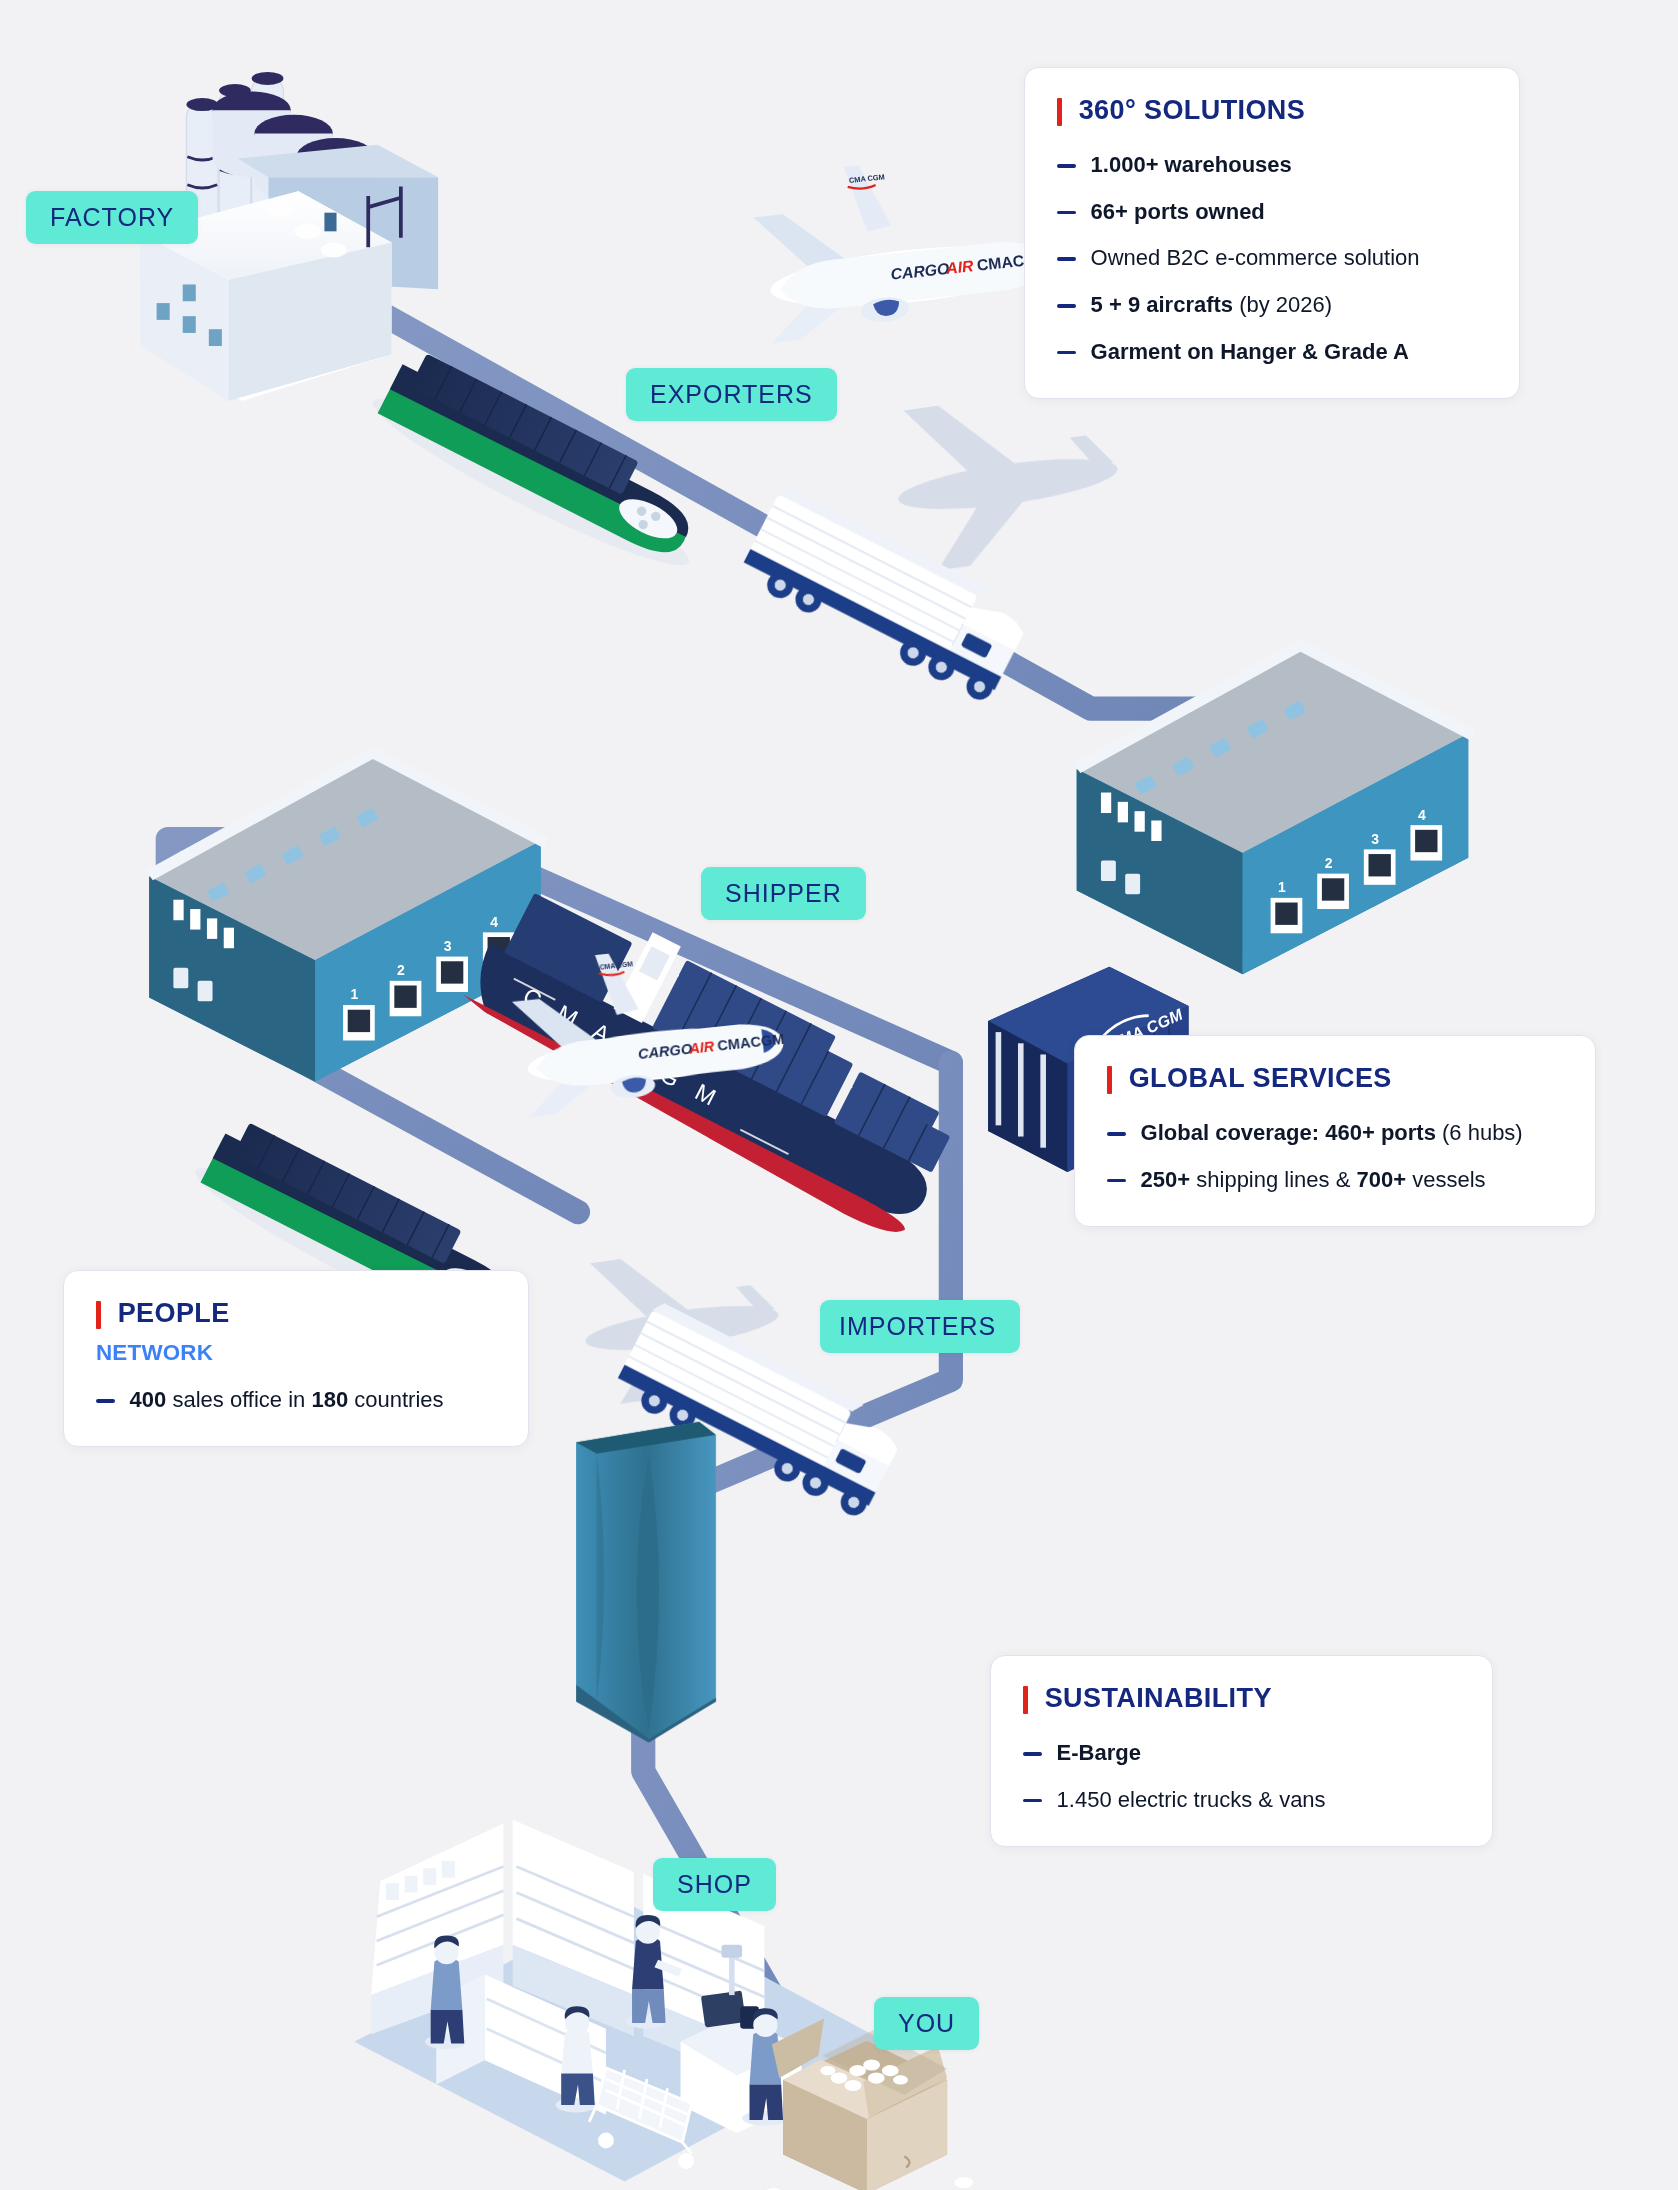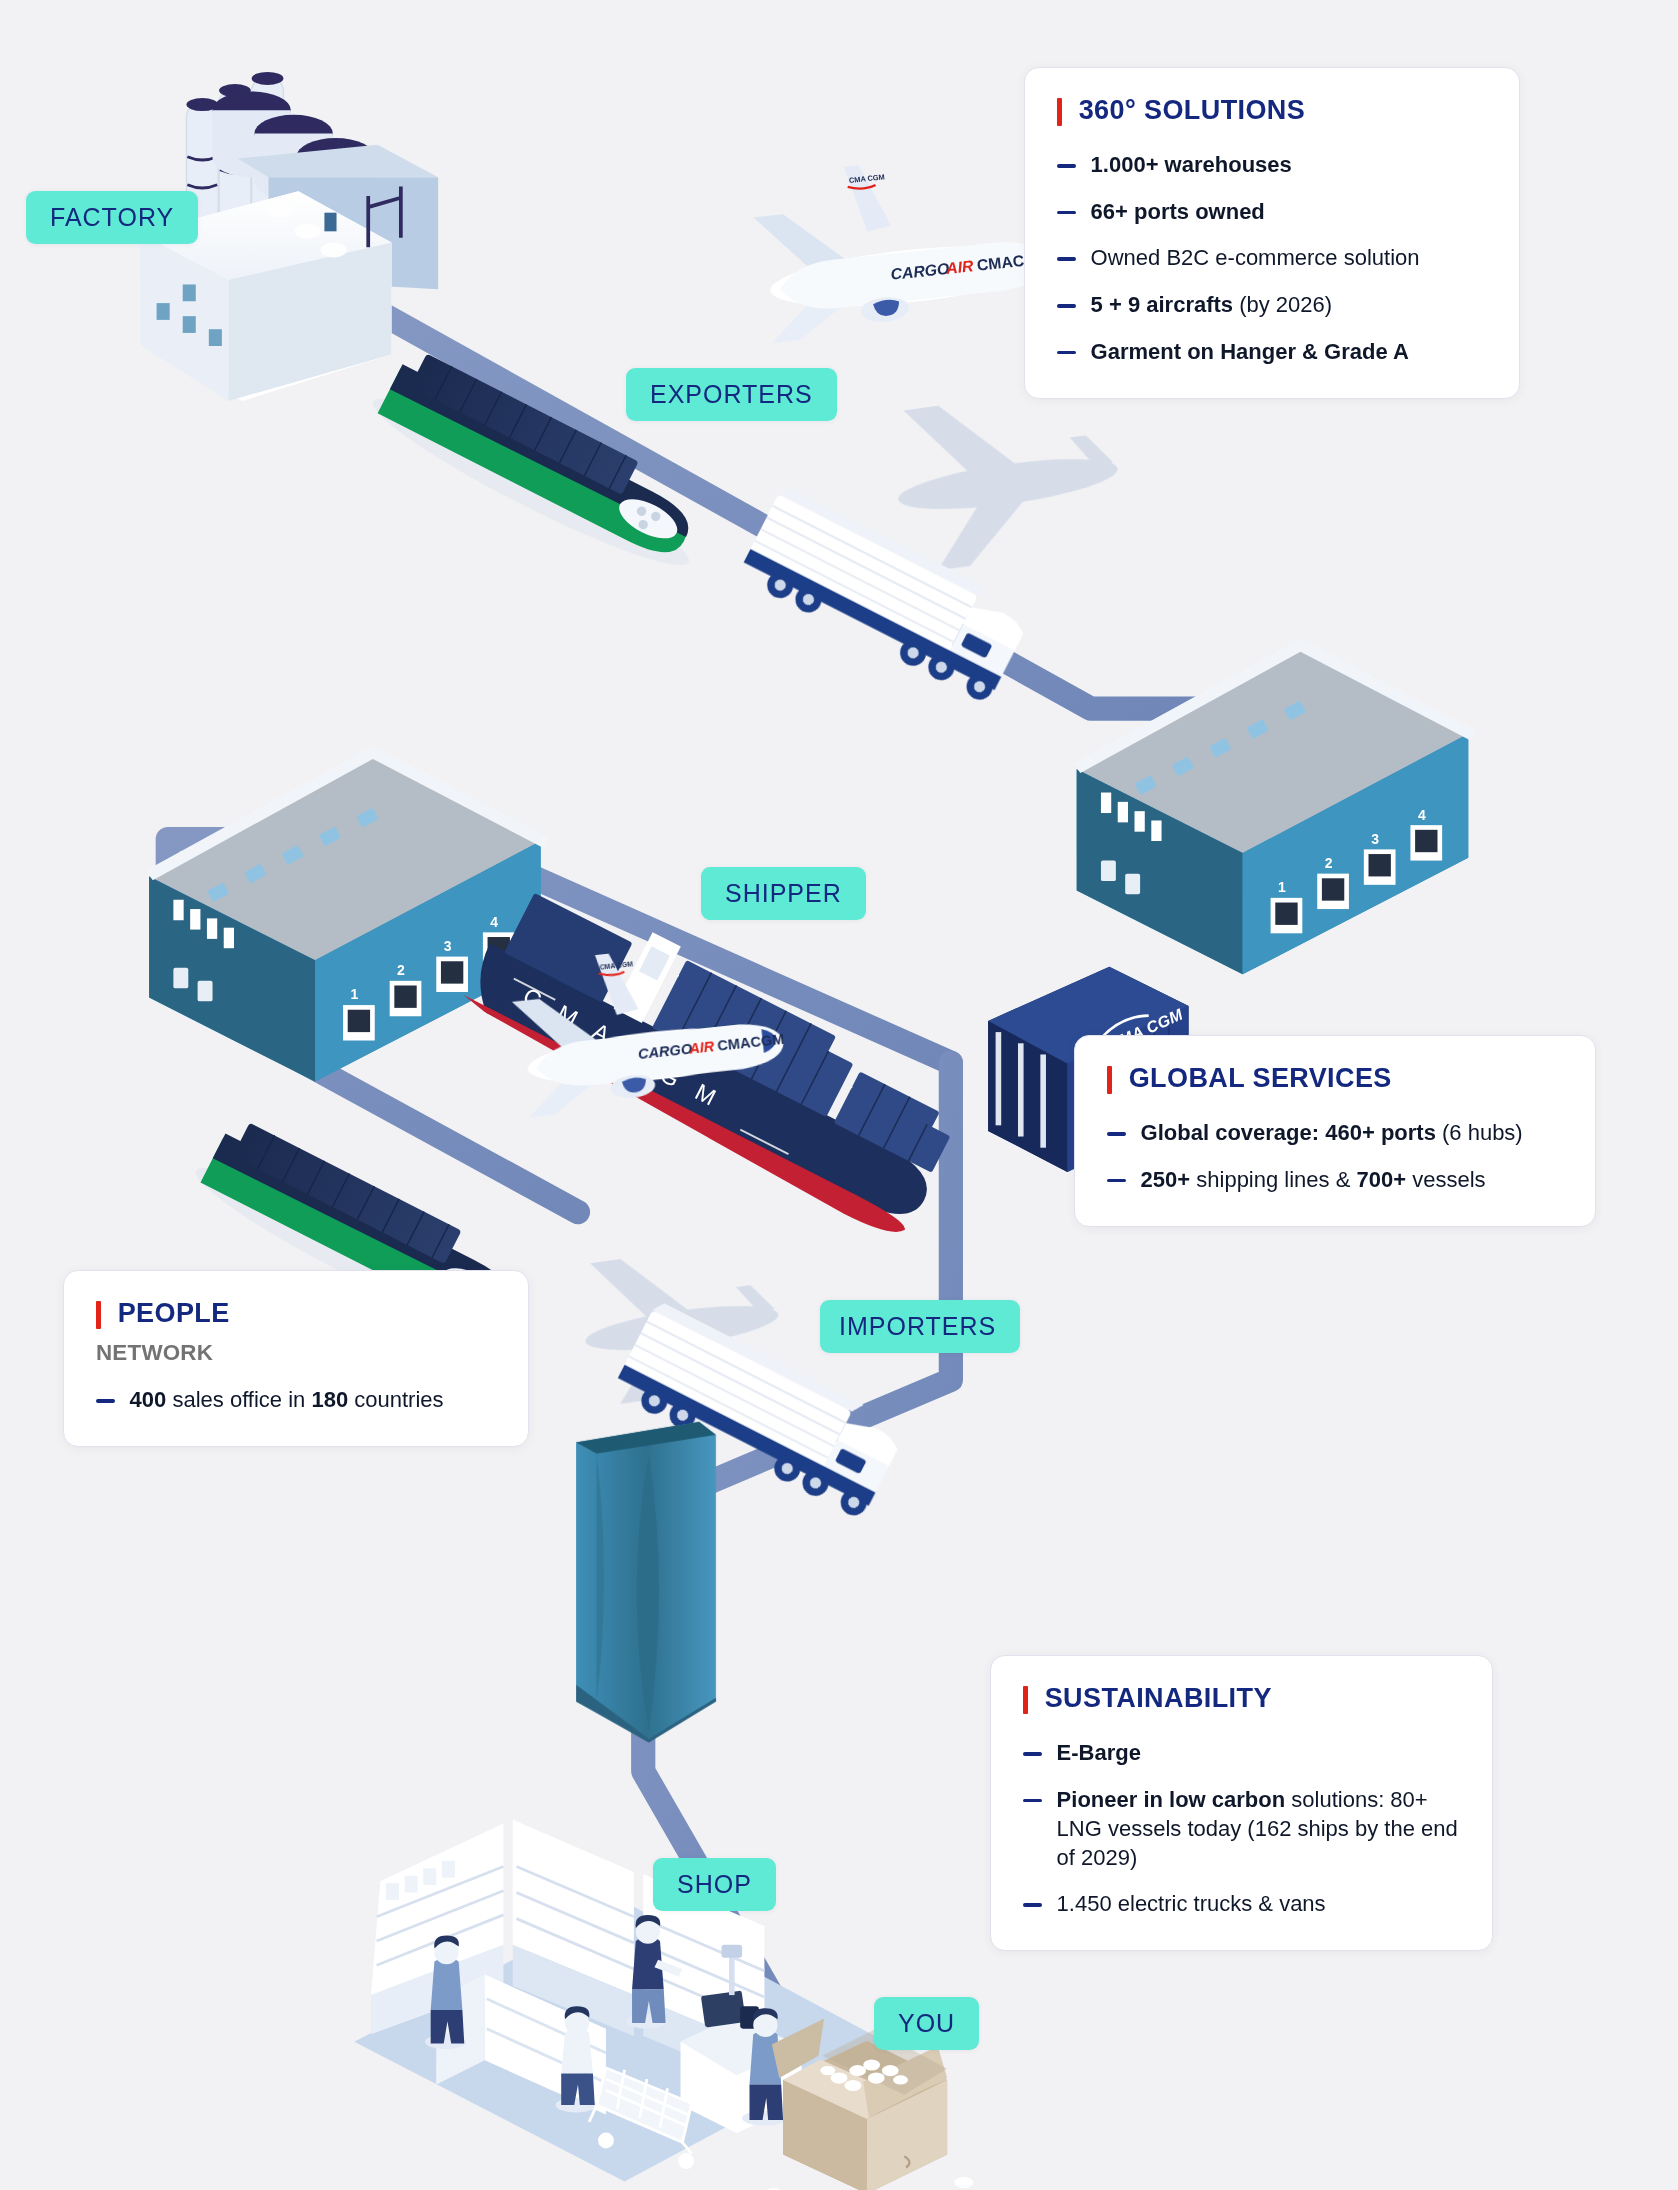--- a/index.html
+++ b/index.html
@@ -26,21 +26,21 @@
   .card-head {
     display: flex; align-items: flex-start; gap: 17px;
     margin-bottom: 24px;
   }
   .redbar { width: 4.7px; height: 28px; background: #e2231a; flex: 0 0 4.7px; border-radius: 0.9px; margin-top: 1.9px; }
   .card-title {
     font-size: 27px; font-weight: bold; color: #13287e;
     letter-spacing: 0.4px; line-height: 1.05; text-align: center;
   }
   .subhead {
-    font-size: 22.4px; font-weight: bold; color: #737373;
+    font-size: 22.4px; font-weight: bold; color: #3b82f6;
     margin: -5.6px 0 18.6px 0; letter-spacing: 0.2px;
   }
   .bullet { display: flex; align-items: flex-start; gap: 15px; margin-bottom: 17.7px; }
   .bullet:last-child { margin-bottom: 0; }
   .dash {
     flex: 0 0 18.6px; height: 3.7px; background: #13287e; border-radius: 1.9px;
     margin-top: 14px;
   }
   .btext { font-size: 22px; color: #0f172a; line-height: 1.32; }
   .btext b { font-weight: bold; }
@@ -673,22 +673,18 @@
     <div class="card-head">
       <div class="redbar"></div>
       <div class="card-title">SUSTAINABILITY</div>
     </div>
     <div class="bullet">
       <div class="dash"></div>
       <div class="btext"><b>E-Barge</b><span class="reg"></span></div>
     </div>
     <div class="bullet">
       <div class="dash"></div>
-      <div class="btext"><b>Pioneer in low carbon</b><span class="reg"> solutions: 80+ LNG vessels today  (162 ships by the end of 2029)</span></div>
-    </div>
-    <div class="bullet">
-      <div class="dash"></div>
       <div class="btext"><b></b><span class="reg">1.450 electric trucks &amp; vans</span></div>
     </div>
   </div>
 
 </div>
 
 
 </body></html>

